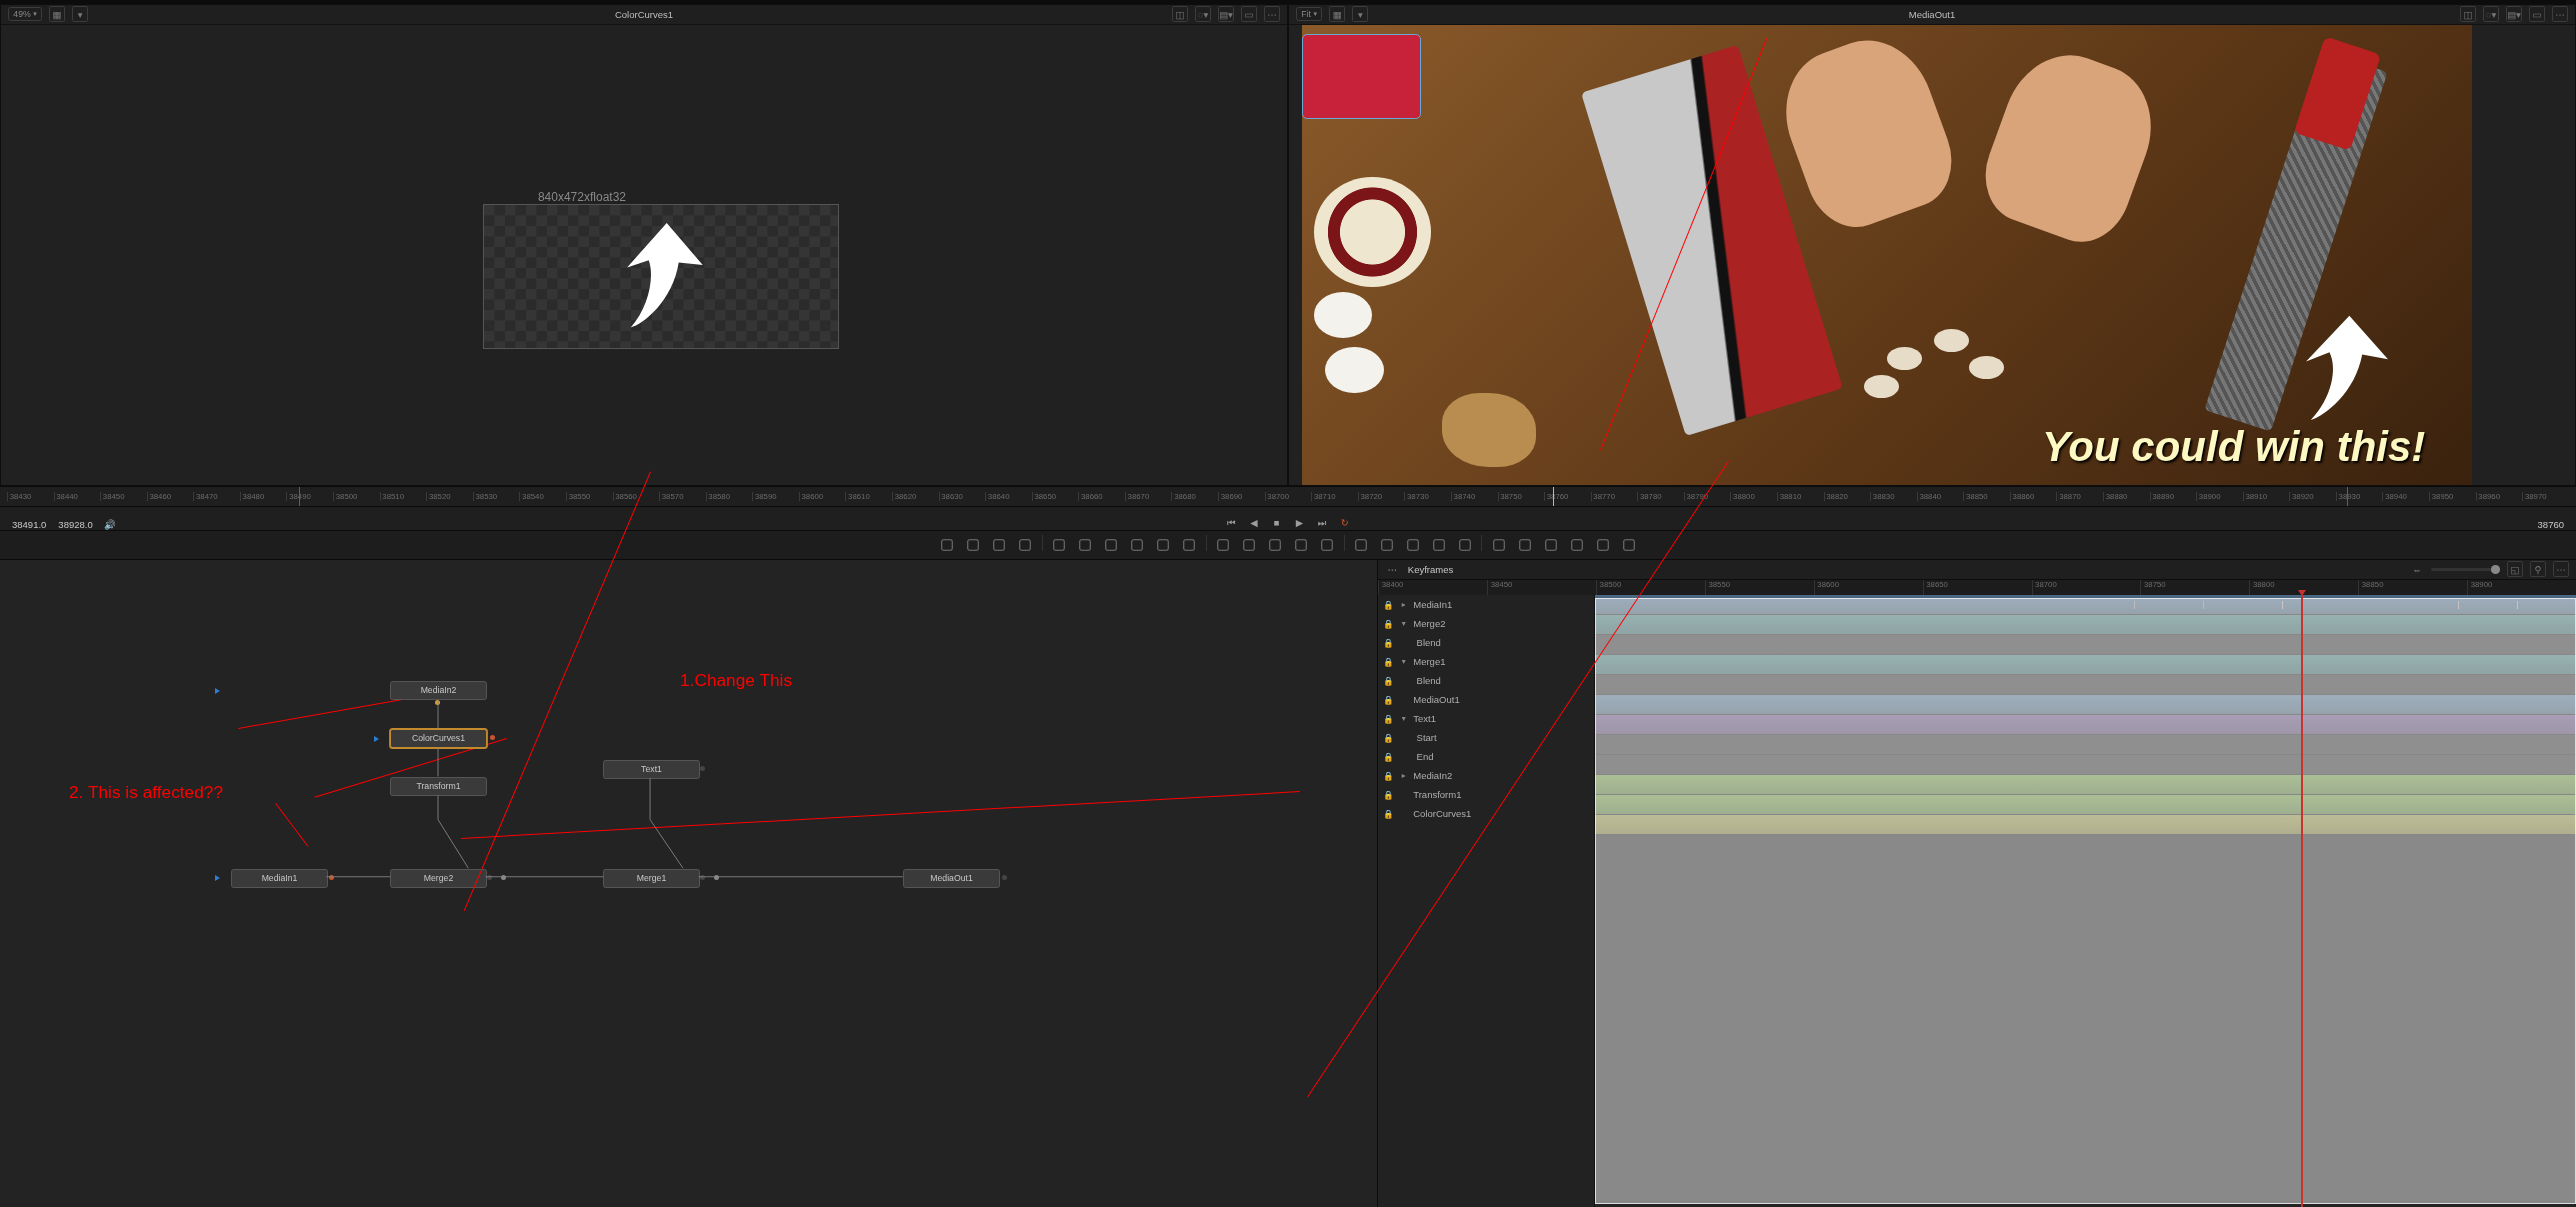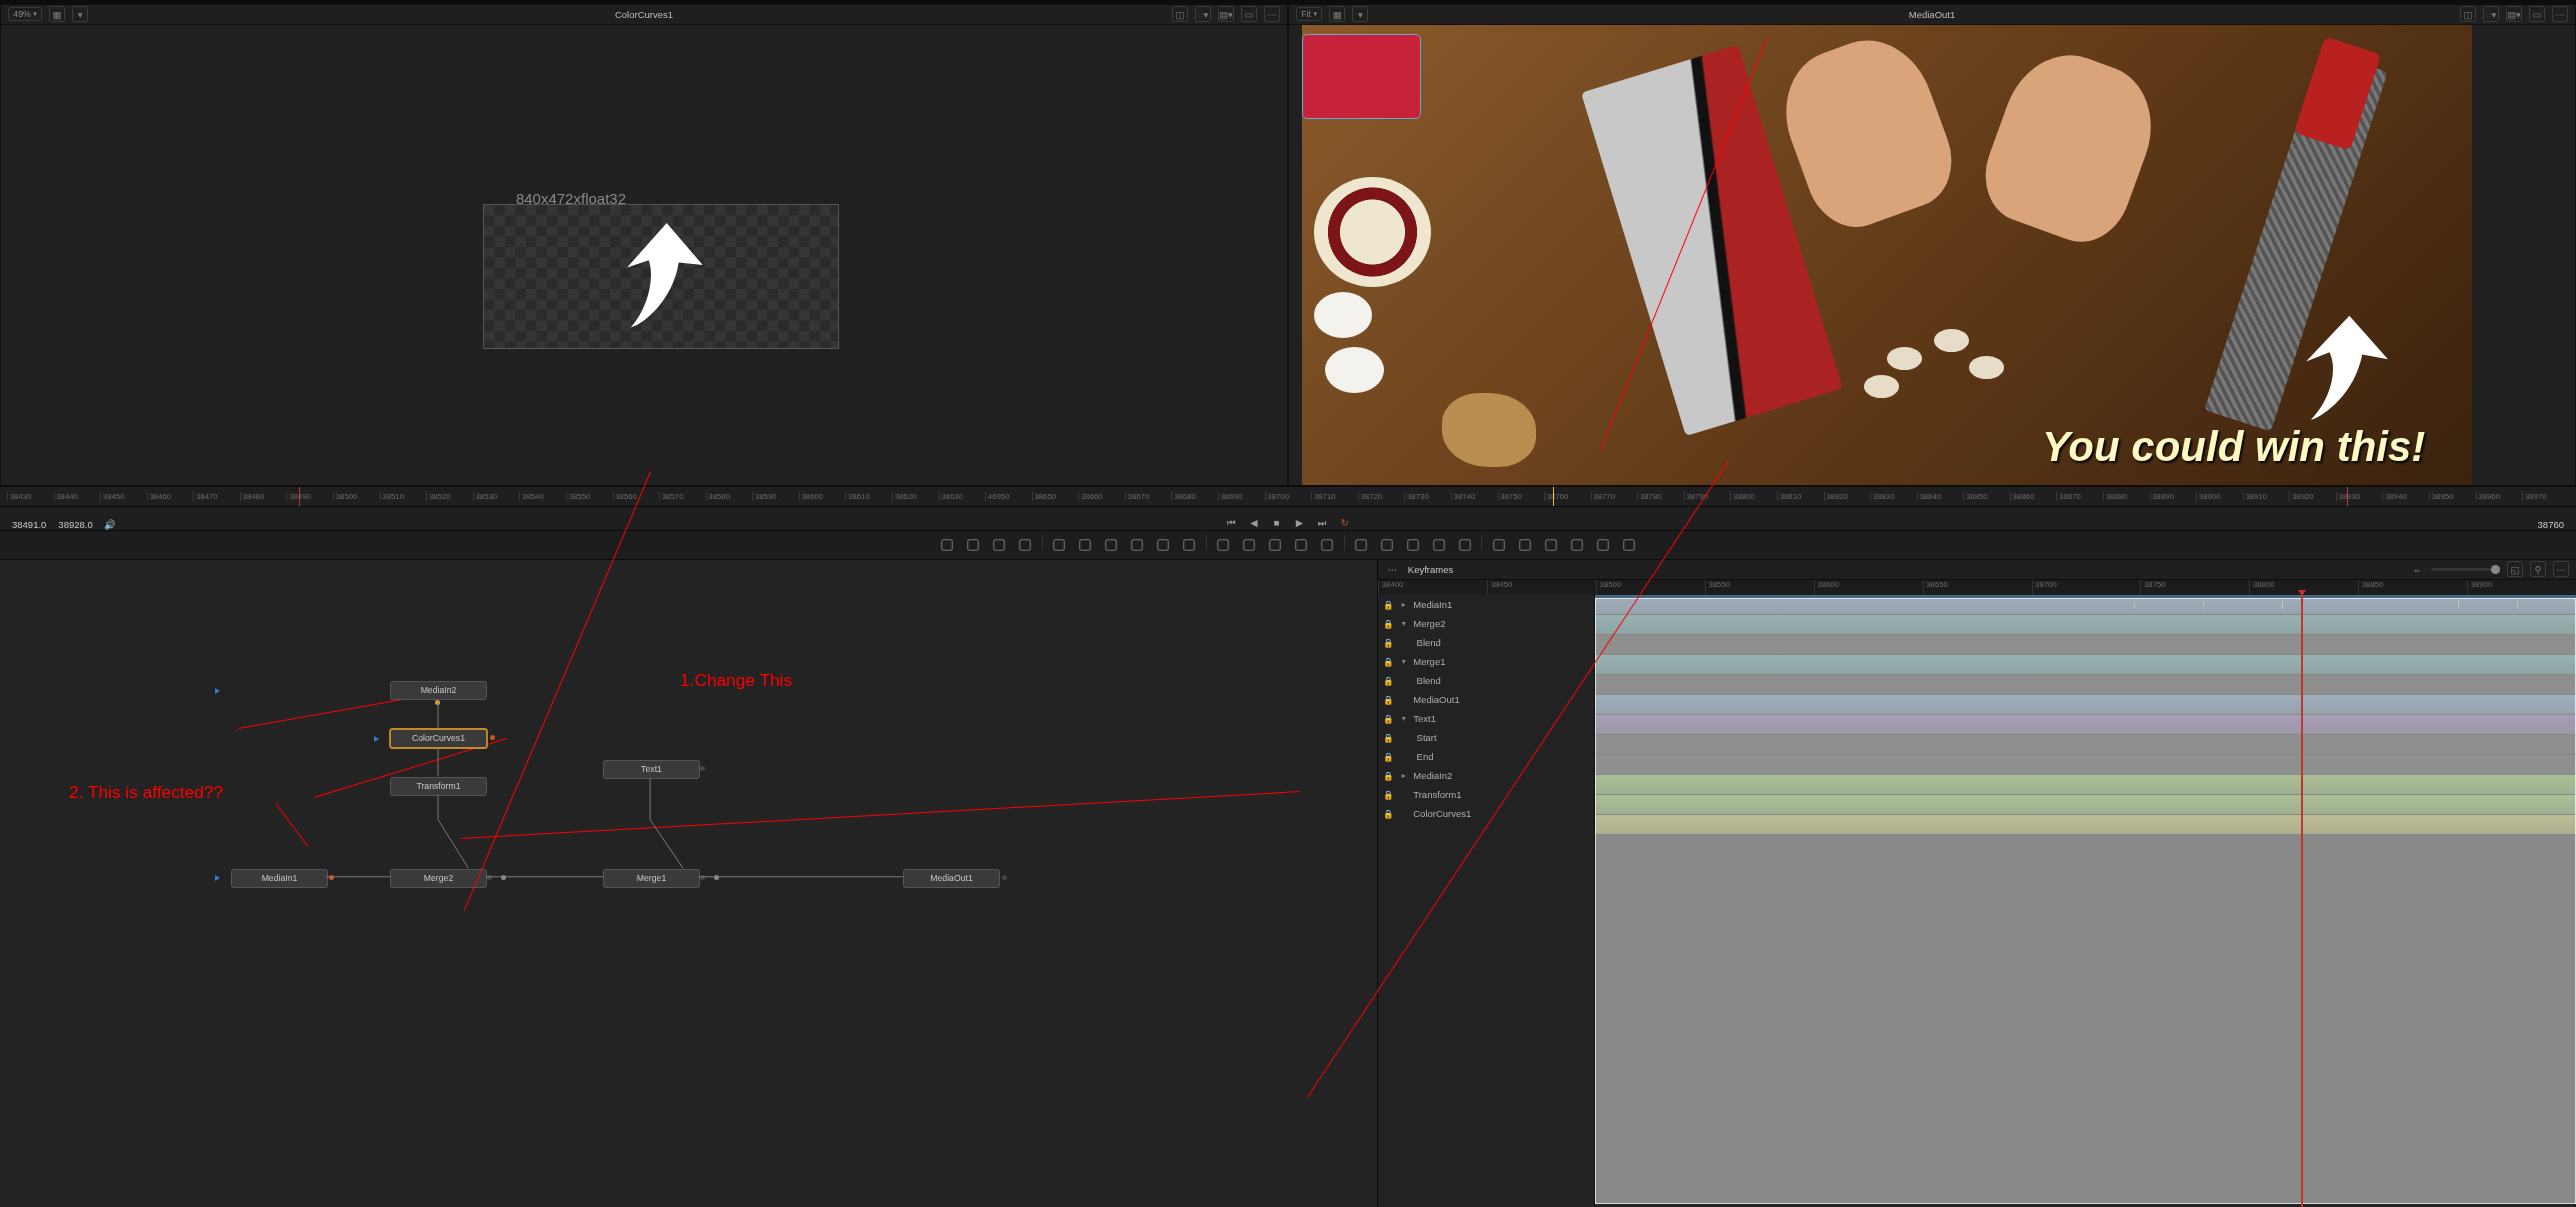--- a/index.html
+++ b/index.html
@@ -96,21 +96,21 @@
       <div class="vh-title">ColorCurves1</div>
       <div class="vh-right">
         <span class="sqbtn">◫</span>
         <span class="sqbtn">◌▾</span>
         <span class="sqbtn">▤▾</span>
         <span class="sqbtn">▭</span>
         <span class="sqbtn">⋯</span>
       </div>
     </div>
     <div class="viewbody">
-      <div style="position:absolute;right:51.4%;top:36%;font-size:15px;color:#888">840x472xfloat32</div>
+      <div style="position:absolute;right:51.4%;top:36%;font-size:12px;color:#888">840x472xfloat32</div>
       <div class="checker" style="left:37.5%;top:39%;width:27.5%;height:31%">
         <svg viewBox="0 0 100 100" style="position:absolute;left:30%;top:8%;width:40%;height:84%">
           <path d="M55 5 L85 40 L65 38 C60 70 35 90 25 92 C40 75 45 50 40 36 L22 42 Z" fill="#fff"></path>
         </svg>
       </div>
     </div>
   </div>
 
   <div class="viewer">
     <div class="viewer-header">
@@ -177,21 +177,21 @@
         <div class="rt">38540</div>
         <div class="rt">38550</div>
         <div class="rt">38560</div>
         <div class="rt">38570</div>
         <div class="rt">38580</div>
         <div class="rt">38590</div>
         <div class="rt">38600</div>
         <div class="rt">38610</div>
         <div class="rt">38620</div>
         <div class="rt">38630</div>
-        <div class="rt">46950</div>
+        <div class="rt">38640</div>
         <div class="rt">38650</div>
         <div class="rt">38660</div>
         <div class="rt">38670</div>
         <div class="rt">38680</div>
         <div class="rt">38690</div>
         <div class="rt">38700</div>
         <div class="rt">38710</div>
         <div class="rt">38720</div>
         <div class="rt">38730</div>
         <div class="rt">38740</div>

